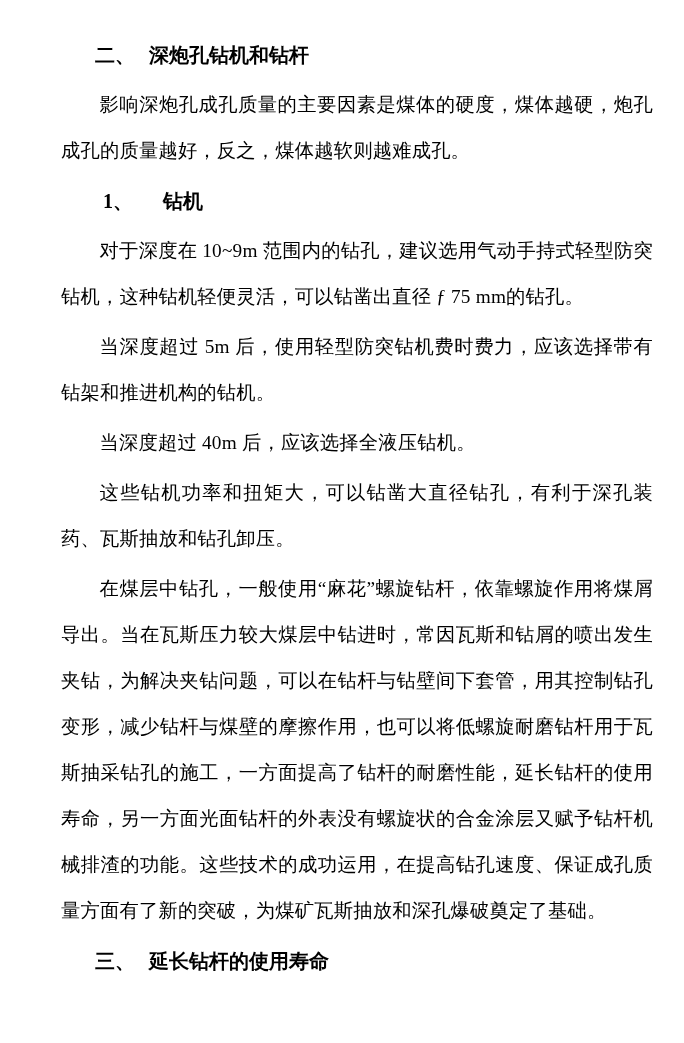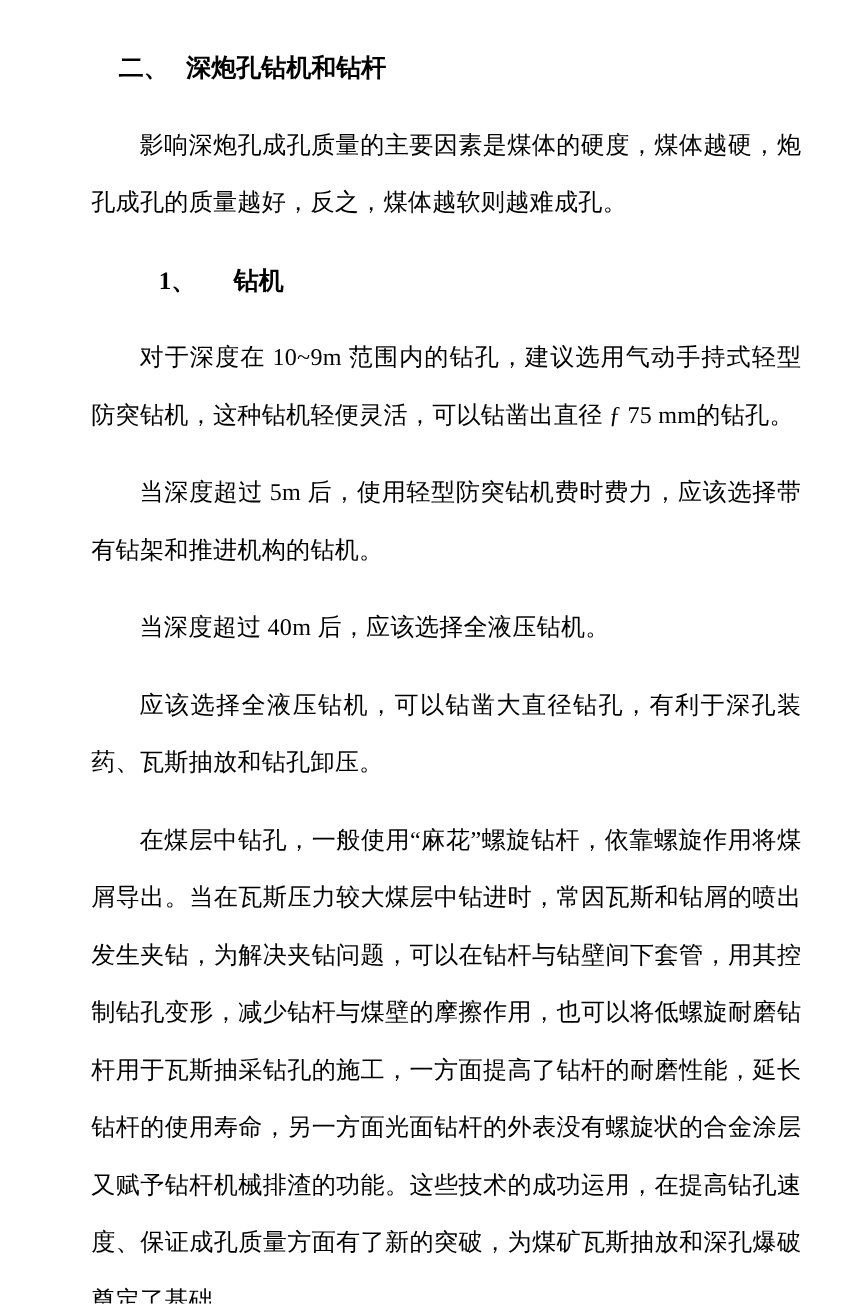--- a/index.html
+++ b/index.html
@@ -14,55 +14,55 @@
     height: 1043px;
     background: #ffffff;
     color: #000000;
     padding: 32px 27px 0 57px;
     overflow: hidden;
     font-family: "Liberation Serif", "DejaVu Serif", serif;
     font-size: 19.3px;
     line-height: 46px;
   }
   .para {
-    margin: 16px;
+    margin: 4px;
     text-indent: 2em;
     text-align: justify;
     text-justify: inter-ideograph;
     letter-spacing: 0.2px;
   }
   .heading {
     margin: 0;
     font-weight: bold;
     font-size: 20px;
     white-space: nowrap;
   }
   .heading.level-1 { margin-left: 38px; }
-  .heading.level-2 { margin-left: 70px; }
+  .heading.level-2 { margin-left: 46px; }
   .heading.level-1 .num { margin-right: 14px; }
   .heading.level-2 .num { margin-right: 30px; }
 </style>
 </head>
 <body>
 
 <div class="page">
 
   <h2 class="heading level-1"><span class="num">二、</span><span class="title">深炮孔钻机和钻杆</span></h2>
 
   <p class="para">影响深炮孔成孔质量的主要因素是煤体的硬度，煤体越硬，炮孔成孔的质量越好，反之，煤体越软则越难成孔。</p>
 
   <h3 class="heading level-2"><span class="num">1、</span><span class="title">钻机</span></h3>
 
   <p class="para">对于深度在 10~9m 范围内的钻孔，建议选用气动手持式轻型防突钻机，这种钻机轻便灵活，可以钻凿出直径 ƒ 75 mm的钻孔。</p>
 
   <p class="para">当深度超过 5m 后，使用轻型防突钻机费时费力，应该选择带有钻架和推进机构的钻机。</p>
 
   <p class="para">当深度超过 40m 后，应该选择全液压钻机。</p>
 
-  <p class="para">应该选择全液压钻机，可以钻凿大直径钻孔，有利于深孔装药、瓦斯抽放和钻孔卸压。</p>
+  <p class="para">这些钻机功率和扭矩大，可以钻凿大直径钻孔，有利于深孔装药、瓦斯抽放和钻孔卸压。</p>
 
 
   <p class="para">在煤层中钻孔，一般使用“麻花”螺旋钻杆，依靠螺旋作用将煤屑导出。当在瓦斯压力较大煤层中钻进时，常因瓦斯和钻屑的喷出发生夹钻，为解决夹钻问题，可以在钻杆与钻壁间下套管，用其控制钻孔变形，减少钻杆与煤壁的摩擦作用，也可以将低螺旋耐磨钻杆用于瓦斯抽采钻孔的施工，一方面提高了钻杆的耐磨性能，延长钻杆的使用寿命，另一方面光面钻杆的外表没有螺旋状的合金涂层又赋予钻杆机械排渣的功能。这些技术的成功运用，在提高钻孔速度、保证成孔质量方面有了新的突破，为煤矿瓦斯抽放和深孔爆破奠定了基础。</p>
 
   <h2 class="heading level-1"><span class="num">三、</span><span class="title">延长钻杆的使用寿命</span></h2>
 
 
 </div>
 
 </body></html>

